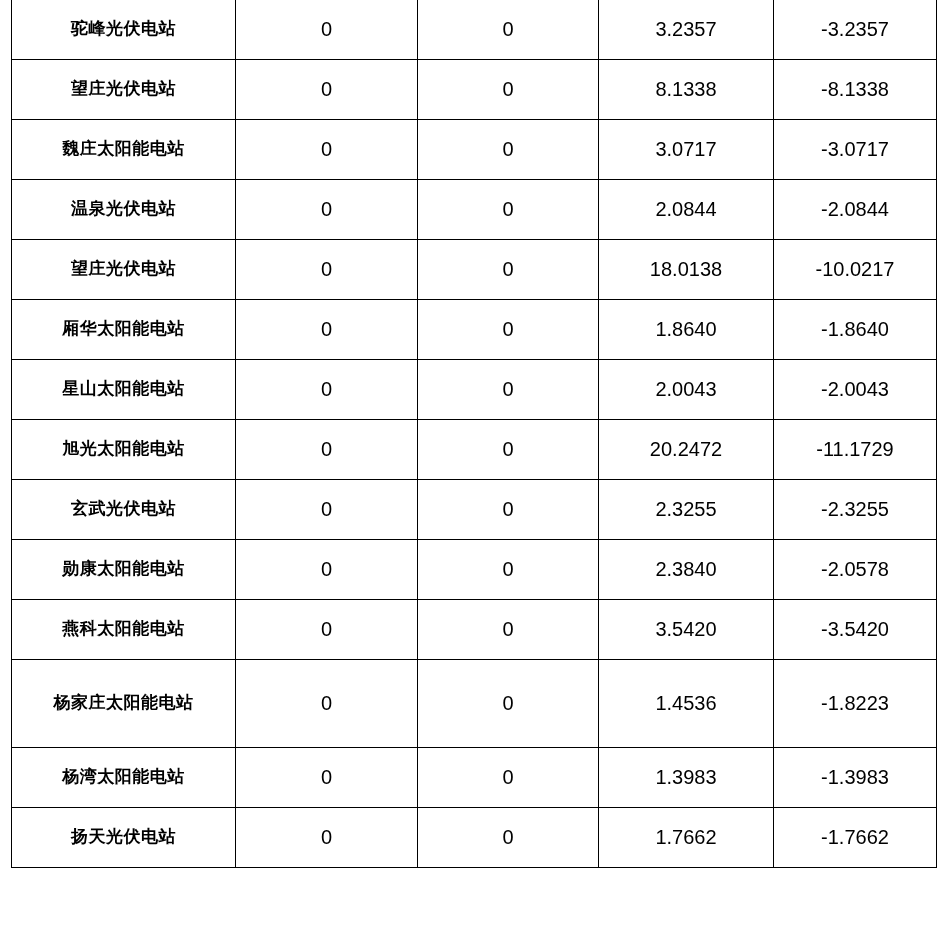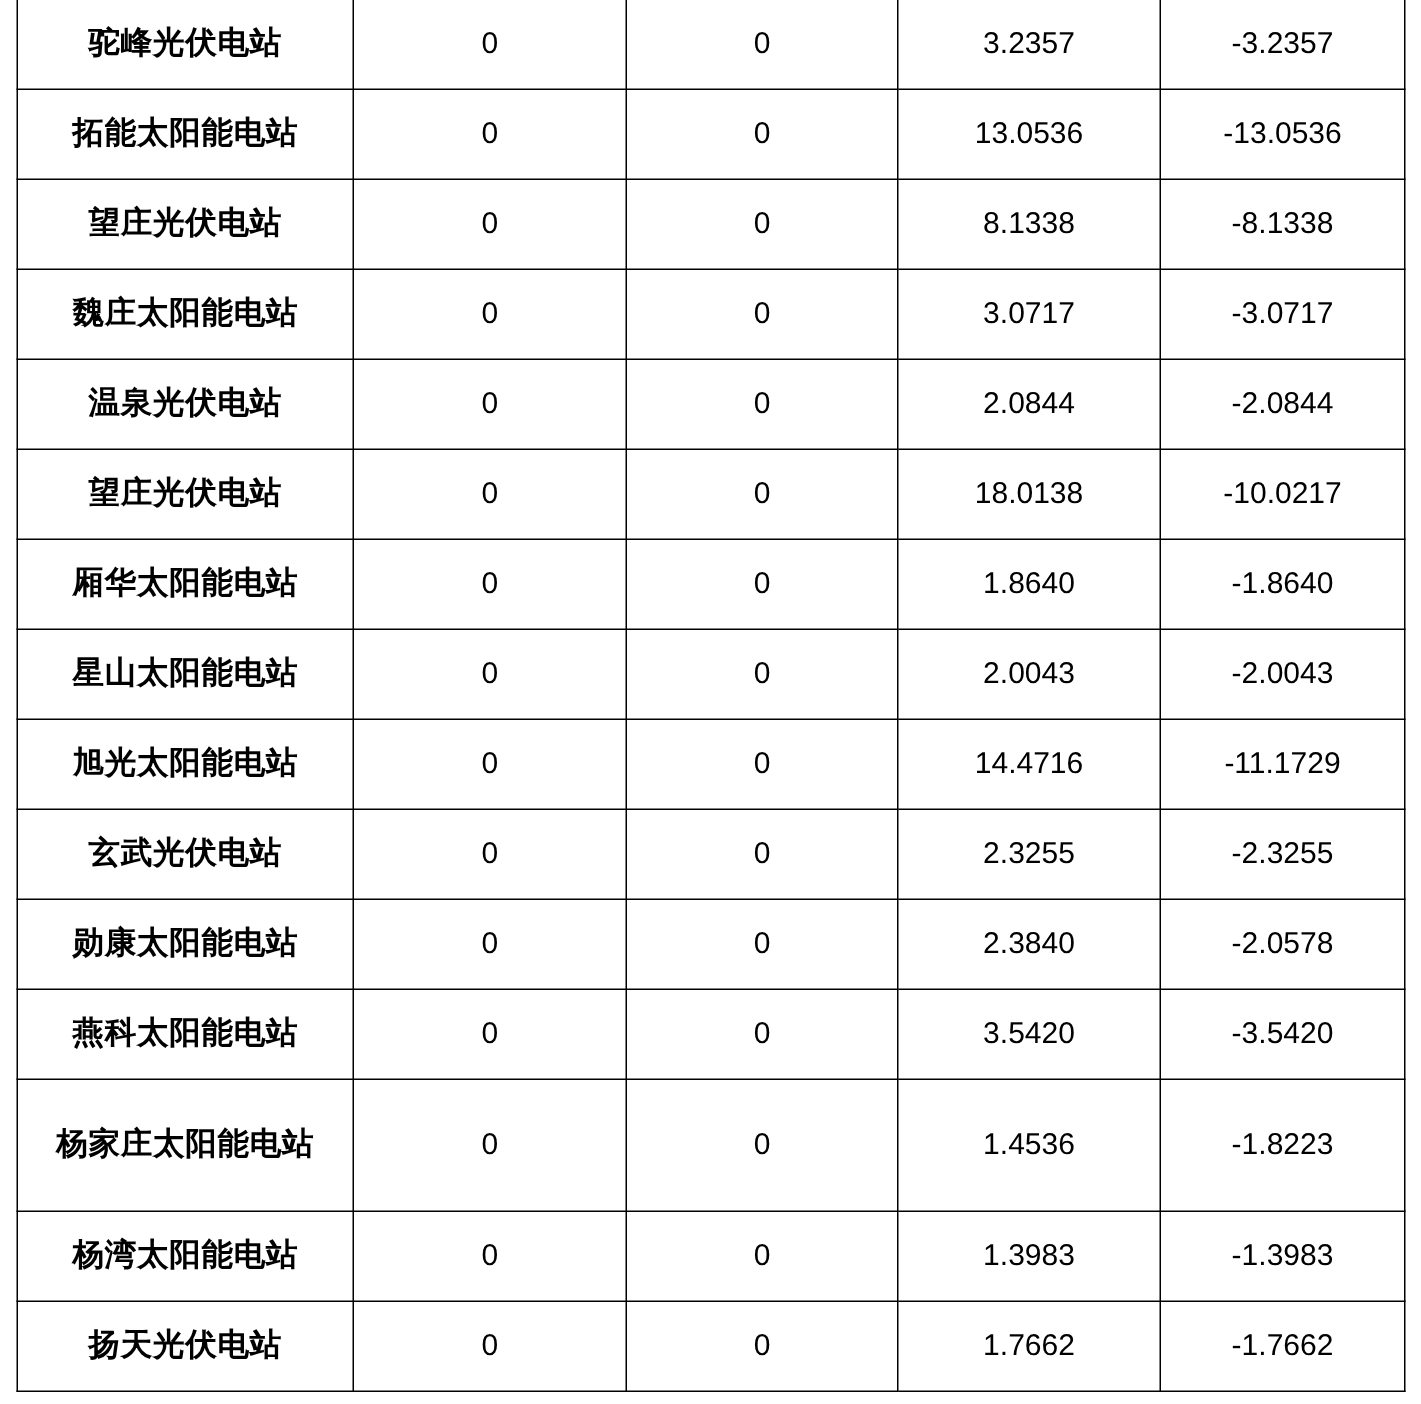--- a/index.html
+++ b/index.html
@@ -37,21 +37,21 @@
     border: 1px solid #000000;
     text-align: center;
     vertical-align: middle;
     padding: 0 4px;
     box-sizing: border-box;
     height: 60px;
     color: #000000;
   }
   td.name-cell {
     font-weight: bold;
-    font-size: 21px;
+    font-size: 17px;
     line-height: 1.18;
     letter-spacing: 0.5px;
   }
   td.num-cell {
     font-weight: normal;
     font-size: 20px;
   }
   tr.tall td { height: 88px; }
 </style>
 </head>
@@ -66,27 +66,20 @@
         <col class="c-v3">
         <col class="c-v4">
     </colgroup>
     <tbody>
       <tr>
         <td class="name-cell">驼峰光伏电站</td>
         <td class="num-cell">0</td>
         <td class="num-cell">0</td>
         <td class="num-cell">3.2357</td>
         <td class="num-cell">-3.2357</td>
-      </tr>
-      <tr>
-        <td class="name-cell">拓能太阳能电站</td>
-        <td class="num-cell">0</td>
-        <td class="num-cell">0</td>
-        <td class="num-cell">13.0536</td>
-        <td class="num-cell">-13.0536</td>
       </tr>
       <tr>
         <td class="name-cell">望庄光伏电站</td>
         <td class="num-cell">0</td>
         <td class="num-cell">0</td>
         <td class="num-cell">8.1338</td>
         <td class="num-cell">-8.1338</td>
       </tr>
       <tr>
         <td class="name-cell">魏庄太阳能电站</td>
@@ -120,21 +113,21 @@
         <td class="name-cell">星山太阳能电站</td>
         <td class="num-cell">0</td>
         <td class="num-cell">0</td>
         <td class="num-cell">2.0043</td>
         <td class="num-cell">-2.0043</td>
       </tr>
       <tr>
         <td class="name-cell">旭光太阳能电站</td>
         <td class="num-cell">0</td>
         <td class="num-cell">0</td>
-        <td class="num-cell">14.4716</td>
+        <td class="num-cell">20.2472</td>
         <td class="num-cell">-11.1729</td>
       </tr>
       <tr>
         <td class="name-cell">玄武光伏电站</td>
         <td class="num-cell">0</td>
         <td class="num-cell">0</td>
         <td class="num-cell">2.3255</td>
         <td class="num-cell">-2.3255</td>
       </tr>
       <tr>

